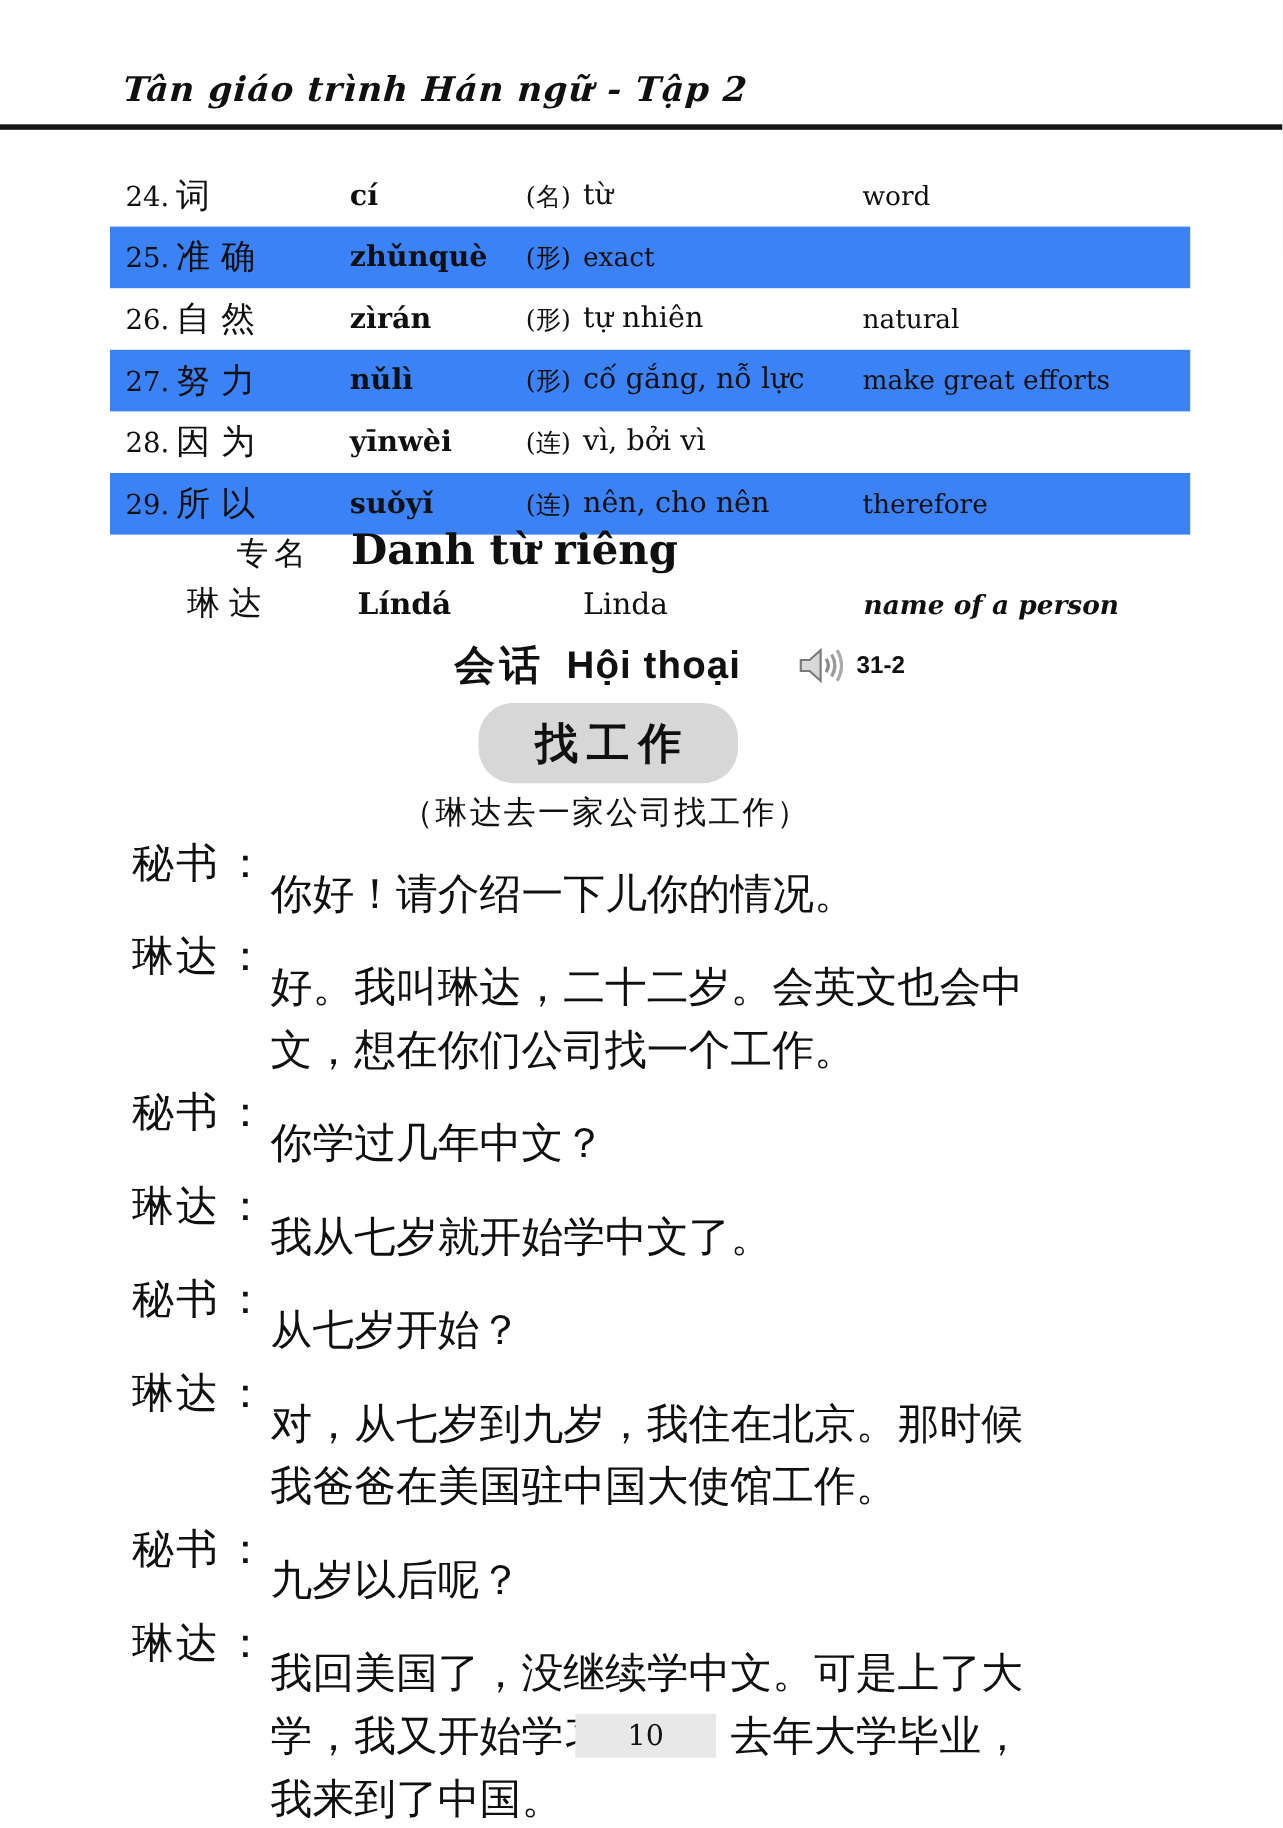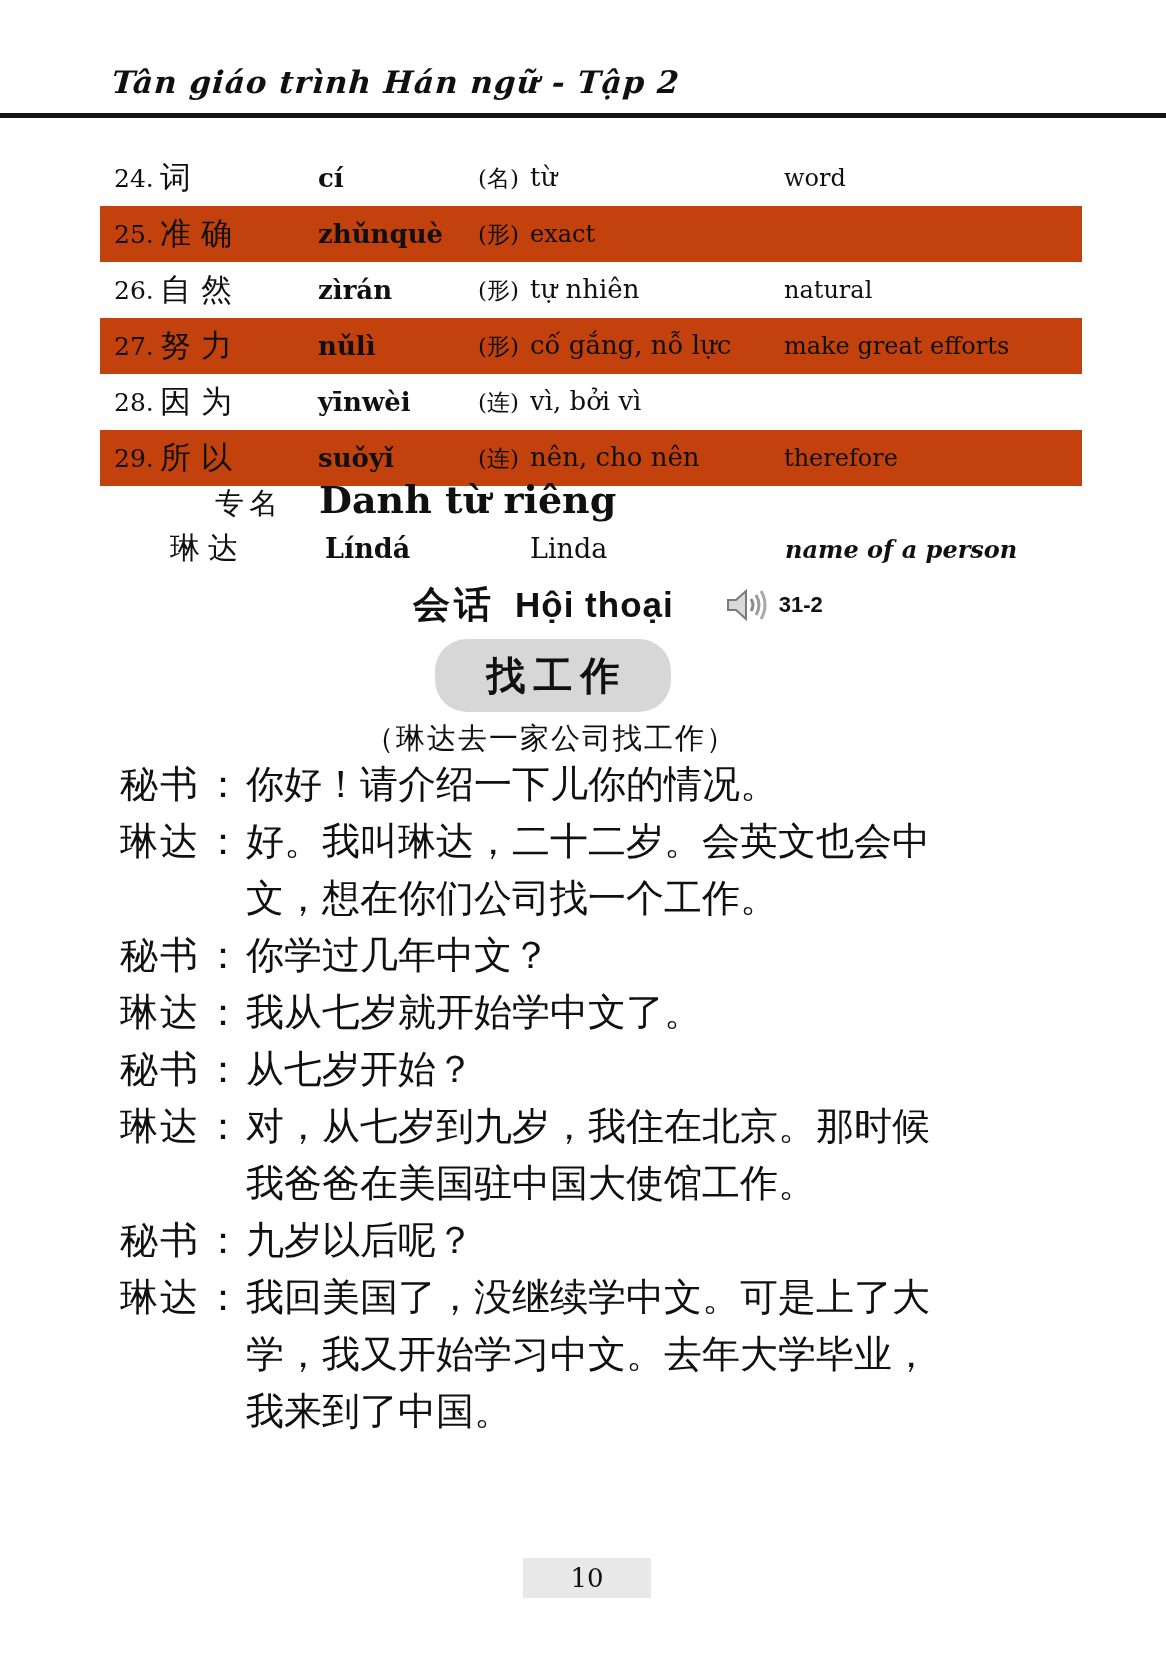--- a/index.html
+++ b/index.html
@@ -20,21 +20,21 @@
     position:absolute; top:113px; left:0; width:1166px; height:5px;
     background:#161616;
   }
 
   
   .vocab { position:absolute; top:150px; left:100px; width:982px; }
   .vrow {
     display:grid; grid-template-columns:46px 158px 160px 52px 254px 1fr;
     align-items:center; padding:7px 6px 7px 14px; min-height:49px;
   }
-  .vrow.shaded { background:#c2410c; }
+  .vrow.shaded { background:#3b82f6; }
   .vnum  { font-size:25px; }
   .vhanzi{ font-size:31px; letter-spacing:10px; font-family:"DejaVu Serif", serif; }
   .vpy   { font-size:26px; font-weight:bold; }
   .vpos  { font-size:23px; }
   .vviet { font-size:26px; line-height:1.3; padding-right:6px; }
   .veng  { font-size:24px; }
 
   
   .pn-head { position:absolute; top:477px; left:215px; display:flex; align-items:baseline; }
   .pn-zh { font-size:29px; letter-spacing:5px; }
@@ -67,21 +67,21 @@
   .scene-note {
     position:absolute; top:719px; left:0; width:1102px; text-align:center;
     font-size:29px; letter-spacing:2px;
   }
 
   
   .dialogue { position:absolute; top:756px; left:120px; }
   .turn { display:flex; font-size:38px; line-height:57px; }
   .turn .speaker { width:80px; letter-spacing:2px; flex:none; }
   .turn .colon { width:46px; text-align:center; flex:none; }
-  .turn .ttext { width:692px; }
+  .turn .ttext { width:692px;margin-top:28px; }
 
   
   .page-num {
     position:absolute; top:1558px; left:523px; width:128px; height:40px;
     background:#e8e8e8; display:flex; align-items:center; justify-content:center;
     font-size:26px;
   }
 </style>
 </head>
 <body>

